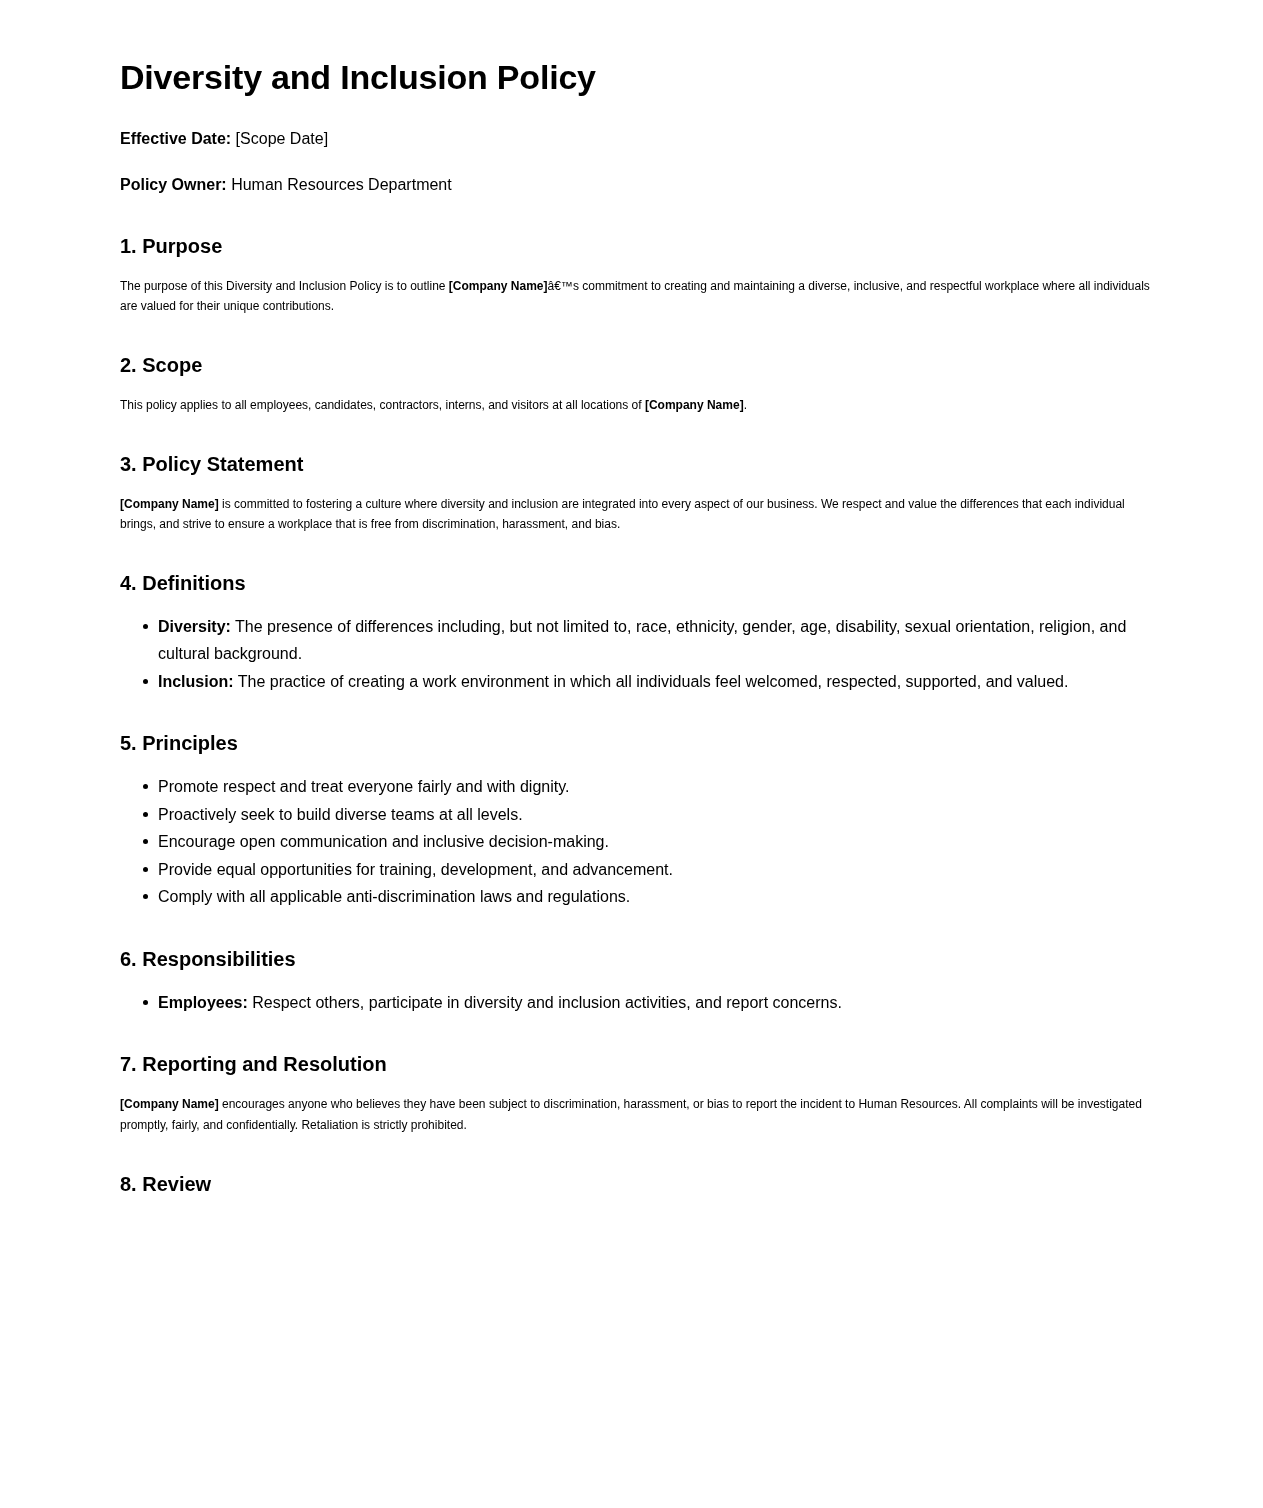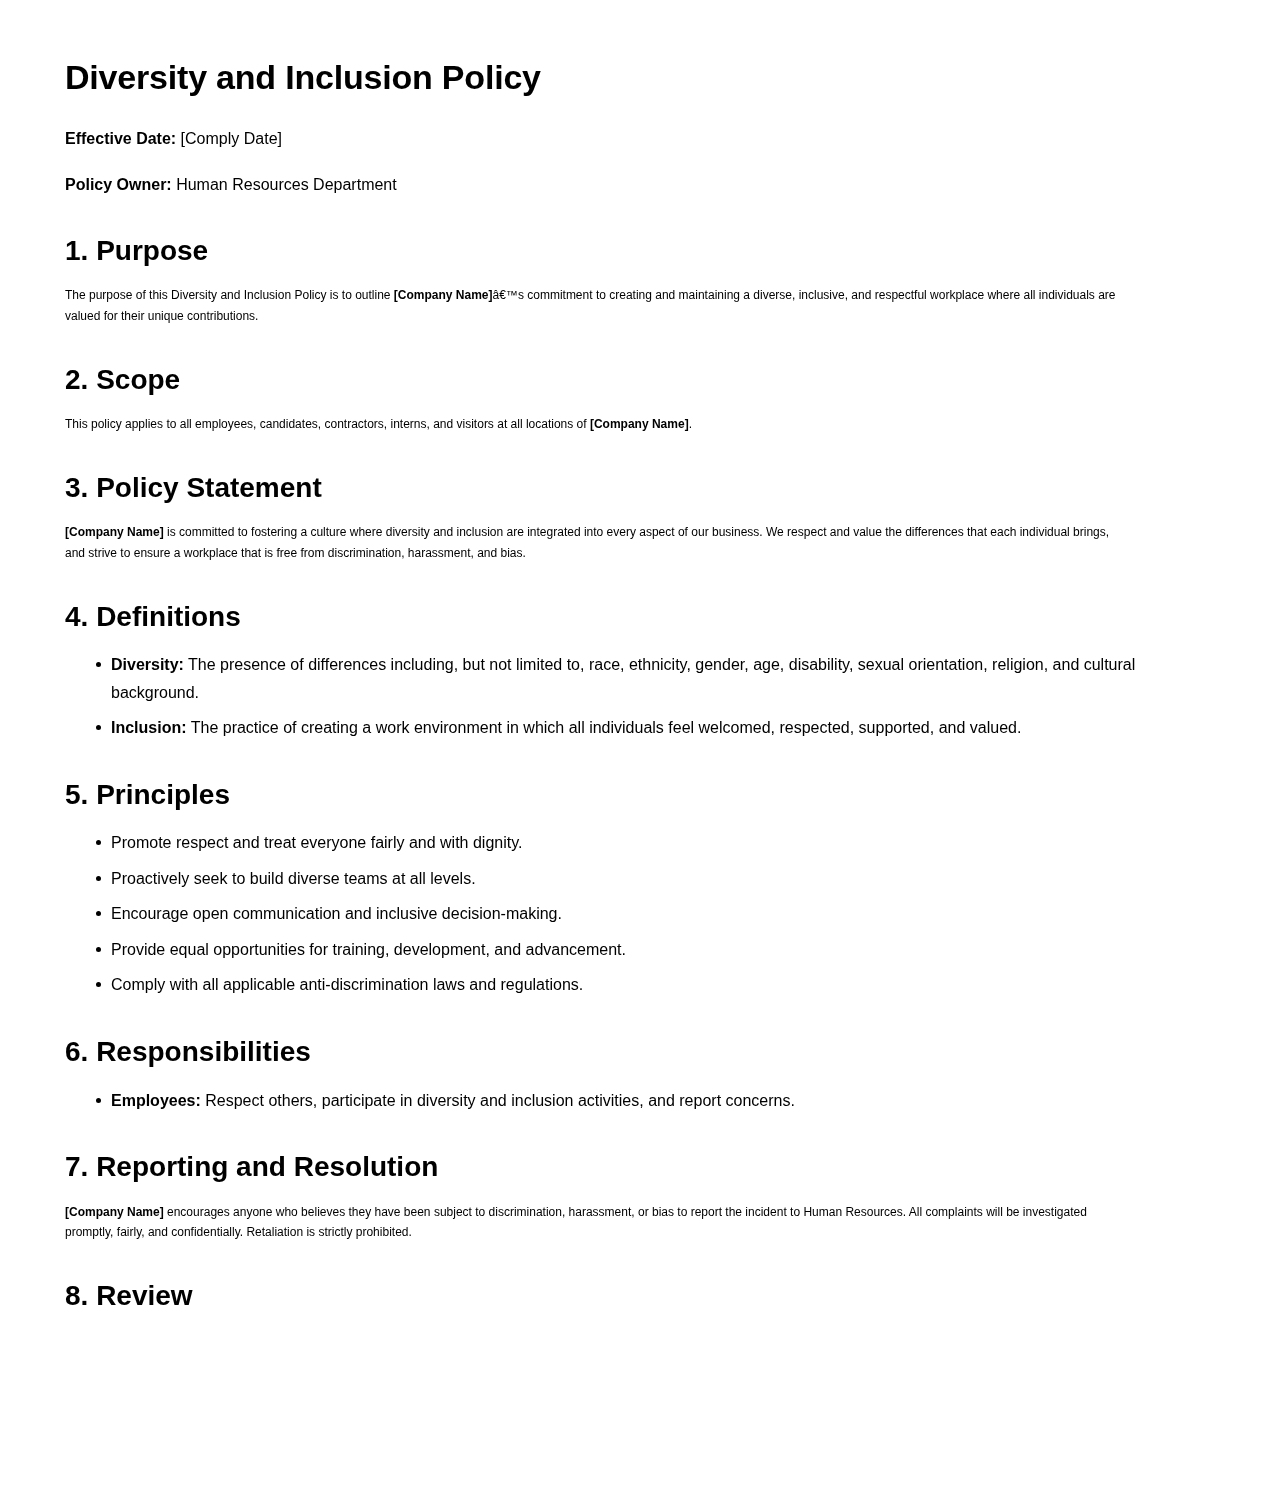--- a/index.html
+++ b/index.html
@@ -11,37 +11,37 @@
   body {
     width: 1263px;
     min-height: 1508px;
     font-family: "Liberation Sans", sans-serif;
     color: #000000;
     -webkit-font-smoothing: antialiased;
   }
   .page {
     box-sizing: border-box;
     width: 1263px;
-    padding: 58px 103px 40px 65px;
+    padding: 58px 103px 40px 120px;
   }
   .doc-title {
     font-size: 34px;
     font-weight: bold;
     line-height: 1.15;
     letter-spacing: -0.2px;
     margin: 0 0 30px 0;
   }
   .meta-line {
     font-size: 16px;
     line-height: 1.55;
     margin: 0 0 21px 0;
   }
   .meta-line:last-of-type { margin-bottom: 0; }
   .section-heading {
-    font-size: 28px;
+    font-size: 20px;
     font-weight: bold;
     line-height: 1.2;
     margin: 36px 0 18px 0;
   }
   .body-text {
     font-size: 12px;
     line-height: 1.72;
     margin: 0 0 4px 0;
     max-width: 1057px;
   }
@@ -49,21 +49,21 @@
     margin: 0;
     padding: 0 0 0 23px;
     list-style: none;
     max-width: 1057px;
   }
   .bullet-list li {
     position: relative;
     font-size: 16px;
     line-height: 1.72;
     padding-left: 15px;
-    margin: 8px;
+    margin: 0;
   }
   .bullet-list li::before {
     content: "";
     position: absolute;
     left: 0;
     top: 11px;
     width: 5px;
     height: 5px;
     border-radius: 50%;
     background: #000000;
@@ -74,21 +74,21 @@
   .section-block { margin: 0; }
 </style>
 </head>
 <body>
 
 <div class="page">
 
   <h1 class="doc-title">Diversity and Inclusion Policy</h1>
 
   <p class="meta-line">
-    <span class="lead-in">Effective Date:</span><span> </span><span>[Comply Date]</span>
+    <span class="lead-in">Effective Date:</span><span> </span><span>[Scope Date]</span>
   </p>
 
   <p class="meta-line">
     <span class="lead-in">Policy Owner:</span><span> </span><span>Human Resources Department</span>
   </p>
 
   <section class="section-block">
     <h2 class="section-heading">1. Purpose</h2>
     <p class="body-text"><span>The purpose of this Diversity and Inclusion Policy is to outline </span><span class="placeholder">[Company Name]</span><span class="mojibake">â€™</span><span>s commitment to creating and maintaining a diverse, inclusive, and respectful workplace where all individuals are valued for their unique contributions.</span></p>
   </section>

